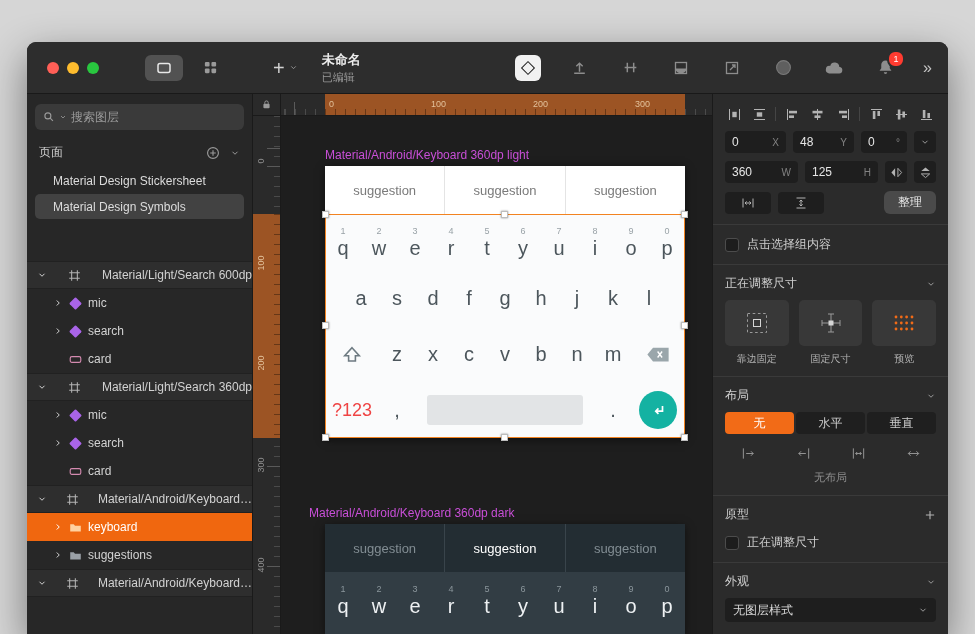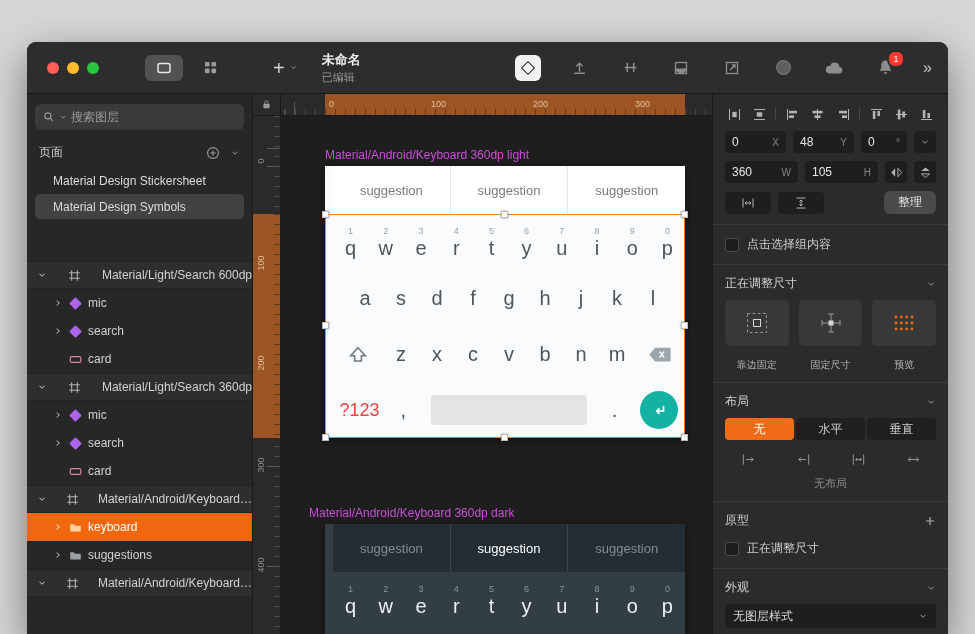--- a/index.html
+++ b/index.html
@@ -63,21 +63,21 @@
   .h-orange .hticks { background:repeating-linear-gradient(90deg,rgba(0,0,0,.35) 0 1px,transparent 1px 10px); }
   .vticks { position:absolute; top:0; bottom:0; right:0; width:6px; background:repeating-linear-gradient(180deg,#4a4a4a 0 1px,transparent 1px 10px); }
   .vticksM { position:absolute; top:0; bottom:0; right:0; width:13px; background:repeating-linear-gradient(180deg,#5a5a5a 0 1px,transparent 1px 100px); background-position-y:50px; }
   .v-orange .vticks { background:repeating-linear-gradient(180deg,rgba(0,0,0,.35) 0 1px,transparent 1px 10px); }
   .hlabel { position:absolute; top:5px; font-size:9px; color:#e2c19b; }
   .vlabel { position:absolute; left:-4px; width:24px; text-align:center; font-size:9px; color:#8f8f8f; transform:rotate(-90deg); }
   .vlabel.tan { color:#e2c19b; }
   .canvas-content { position:absolute; left:28px; top:22px; right:0; bottom:0; overflow:hidden; }
   .ab-label { position:absolute; font-size:12px; color:#c94fd8; white-space:nowrap; }
 
-  .kb { position:absolute; width:360px; background:#fafbfc; box-shadow:0 2px 8px rgba(0,0,0,.5); overflow:hidden;padding-left:8px; }
+  .kb { position:absolute; width:360px; background:#fafbfc; box-shadow:0 2px 8px rgba(0,0,0,.5); overflow:hidden; }
   .sugg { height:48px; background:#ffffff; display:flex; }
   .scell { flex:1; display:flex; align-items:center; justify-content:center; font-size:13px; color:#7a7a7a; }
   .scell + .scell { border-left:1px solid #e4e4e4; }
   .kbody { height:224px; }
   .krow { display:flex; height:56px; }
   .key { width:36px; display:flex; flex-direction:column; align-items:center; justify-content:center; }
   .wkey { width:54px; }
   .r2 { justify-content:center; }
   .r3mid { display:flex; }
   .knum { font-size:9px; color:#99a2a7; height:11px; line-height:11px; }
@@ -114,21 +114,21 @@
   .mini.wide { flex:0 0 46px; width:46px; }
   .tidy { margin-left:auto; height:23px; padding:0 14px; background:#4a4a4a; border-radius:6px; font-size:12px; color:#e9e9e9; }
   .divider { height:1px; background:#3a3a3a; margin:10px 0; }
   .checkrow { display:flex; align-items:center; gap:8px; margin:11px 12px; }
   .cb { width:14px; height:14px; border-radius:3px; background:#1d1d1d; border:1px solid #4c4c4c; flex:0 0 14px; }
   .cblabel { font-size:12px; color:#cfcfcf; }
   .sec { display:flex; align-items:center; justify-content:space-between; margin:10px 12px 8px; font-size:12px; color:#d0d0d0; }
   .tiles { display:flex; gap:10px; margin:2px 12px 6px; }
   .tile { flex:1; display:flex; flex-direction:column; align-items:center; }
   .tilebox { width:100%; height:46px; background:#383838; border-radius:5px; display:flex; align-items:center; justify-content:center; }
-  .tilelabel { margin-top:12px; font-size:10px; color:#b2b2b2; }
+  .tilelabel { margin-top:6px; font-size:10px; color:#b2b2b2; }
   .seg { display:flex; gap:2px; margin:2px 12px 8px; }
   .segbtn { flex:1; height:22px; background:#1f1f1f; border-radius:4px; font-size:12px; color:#d0d0d0; }
   .segbtn.active { background:#f26b17; color:#fff; }
   .licon-row { display:flex; justify-content:space-between; margin:10px 26px 4px; }
   .layout-status { text-align:center; font-size:11px; color:#8f8f8f; margin:8px 0 2px; }
   .dropdown { margin:2px 12px; height:24px; background:#1e1e1e; border-radius:4px; display:flex; align-items:center; padding:0 8px;justify-content:center; }
   .dropdown span { flex:1; font-size:12px; color:#d8d8d8; }
 </style>
 </head>
 <body>
@@ -728,21 +728,21 @@
           </svg>
         </button>
     </div>
 
     <div class="irow">
       <div class="ifield">
           <span class="fv">360</span>
           <span class="fl">W</span>
         </div>
       <div class="ifield">
-          <span class="fv">105</span>
+          <span class="fv">125</span>
           <span class="fl">H</span>
         </div>
       <button class="mini">
           <svg width="13" height="13" viewBox="0 0 14 14">
             <path d="M5.5,2.5 V11.5 L1.5,7 z" fill="#b3b3b3"></path>
             <path d="M8.5,2.5 V11.5 L12.5,7 z" fill="none" stroke="#b3b3b3"></path>
           </svg>
         </button>
       <button class="mini">
           <svg width="13" height="13" viewBox="0 0 14 14">

